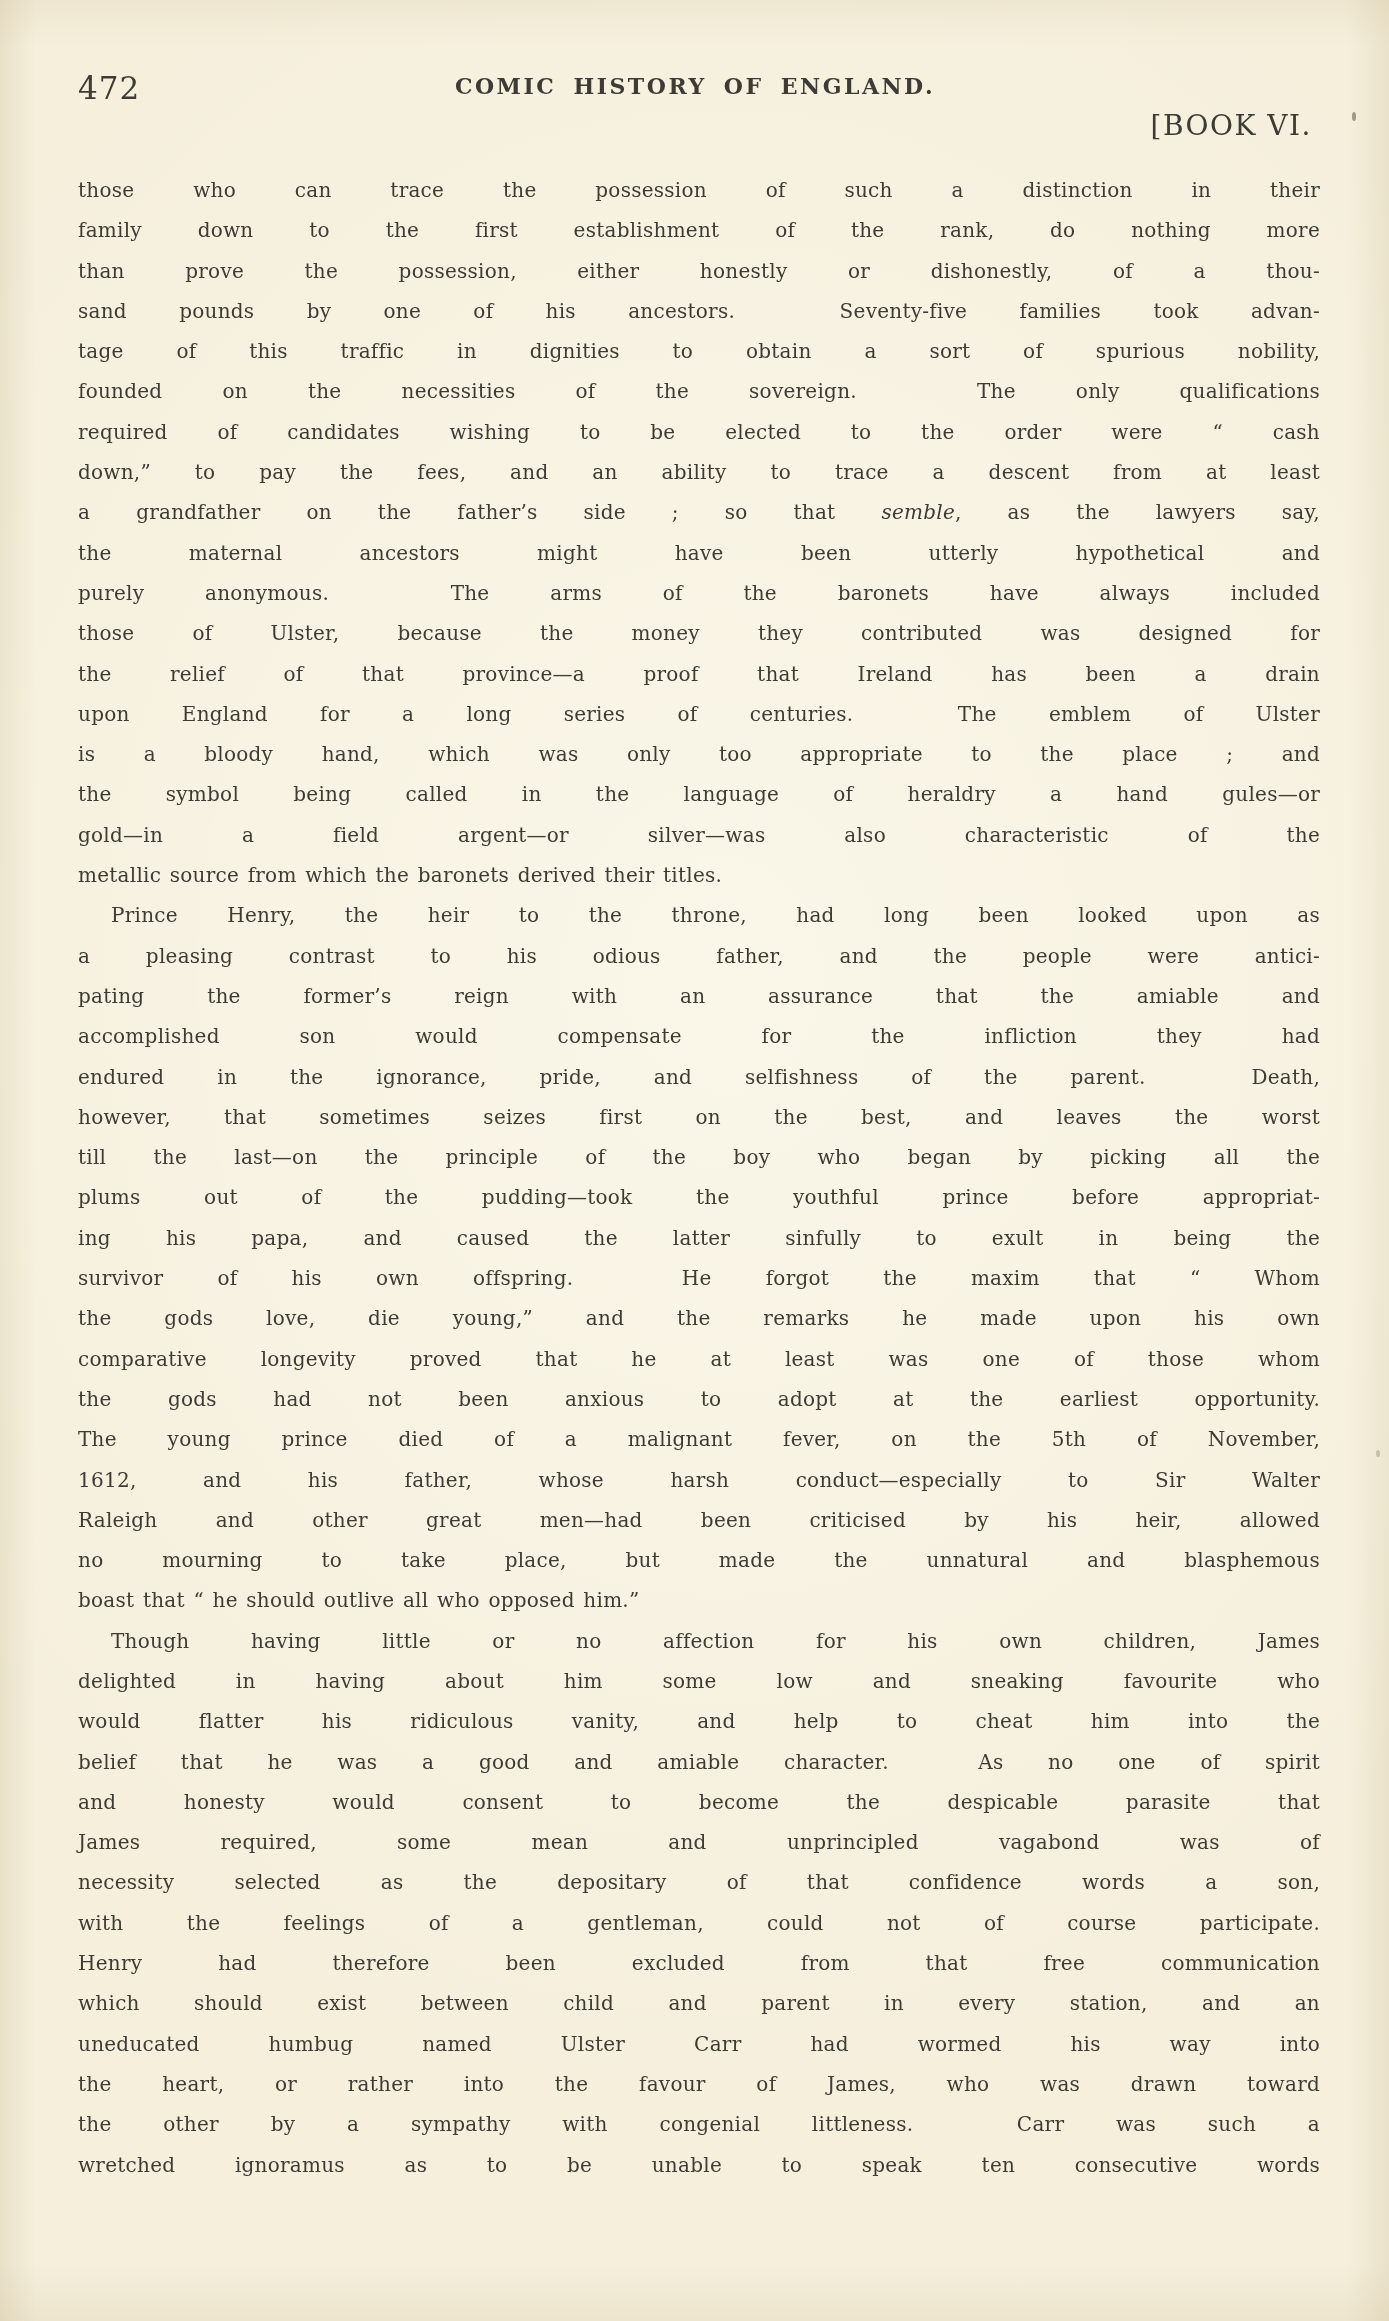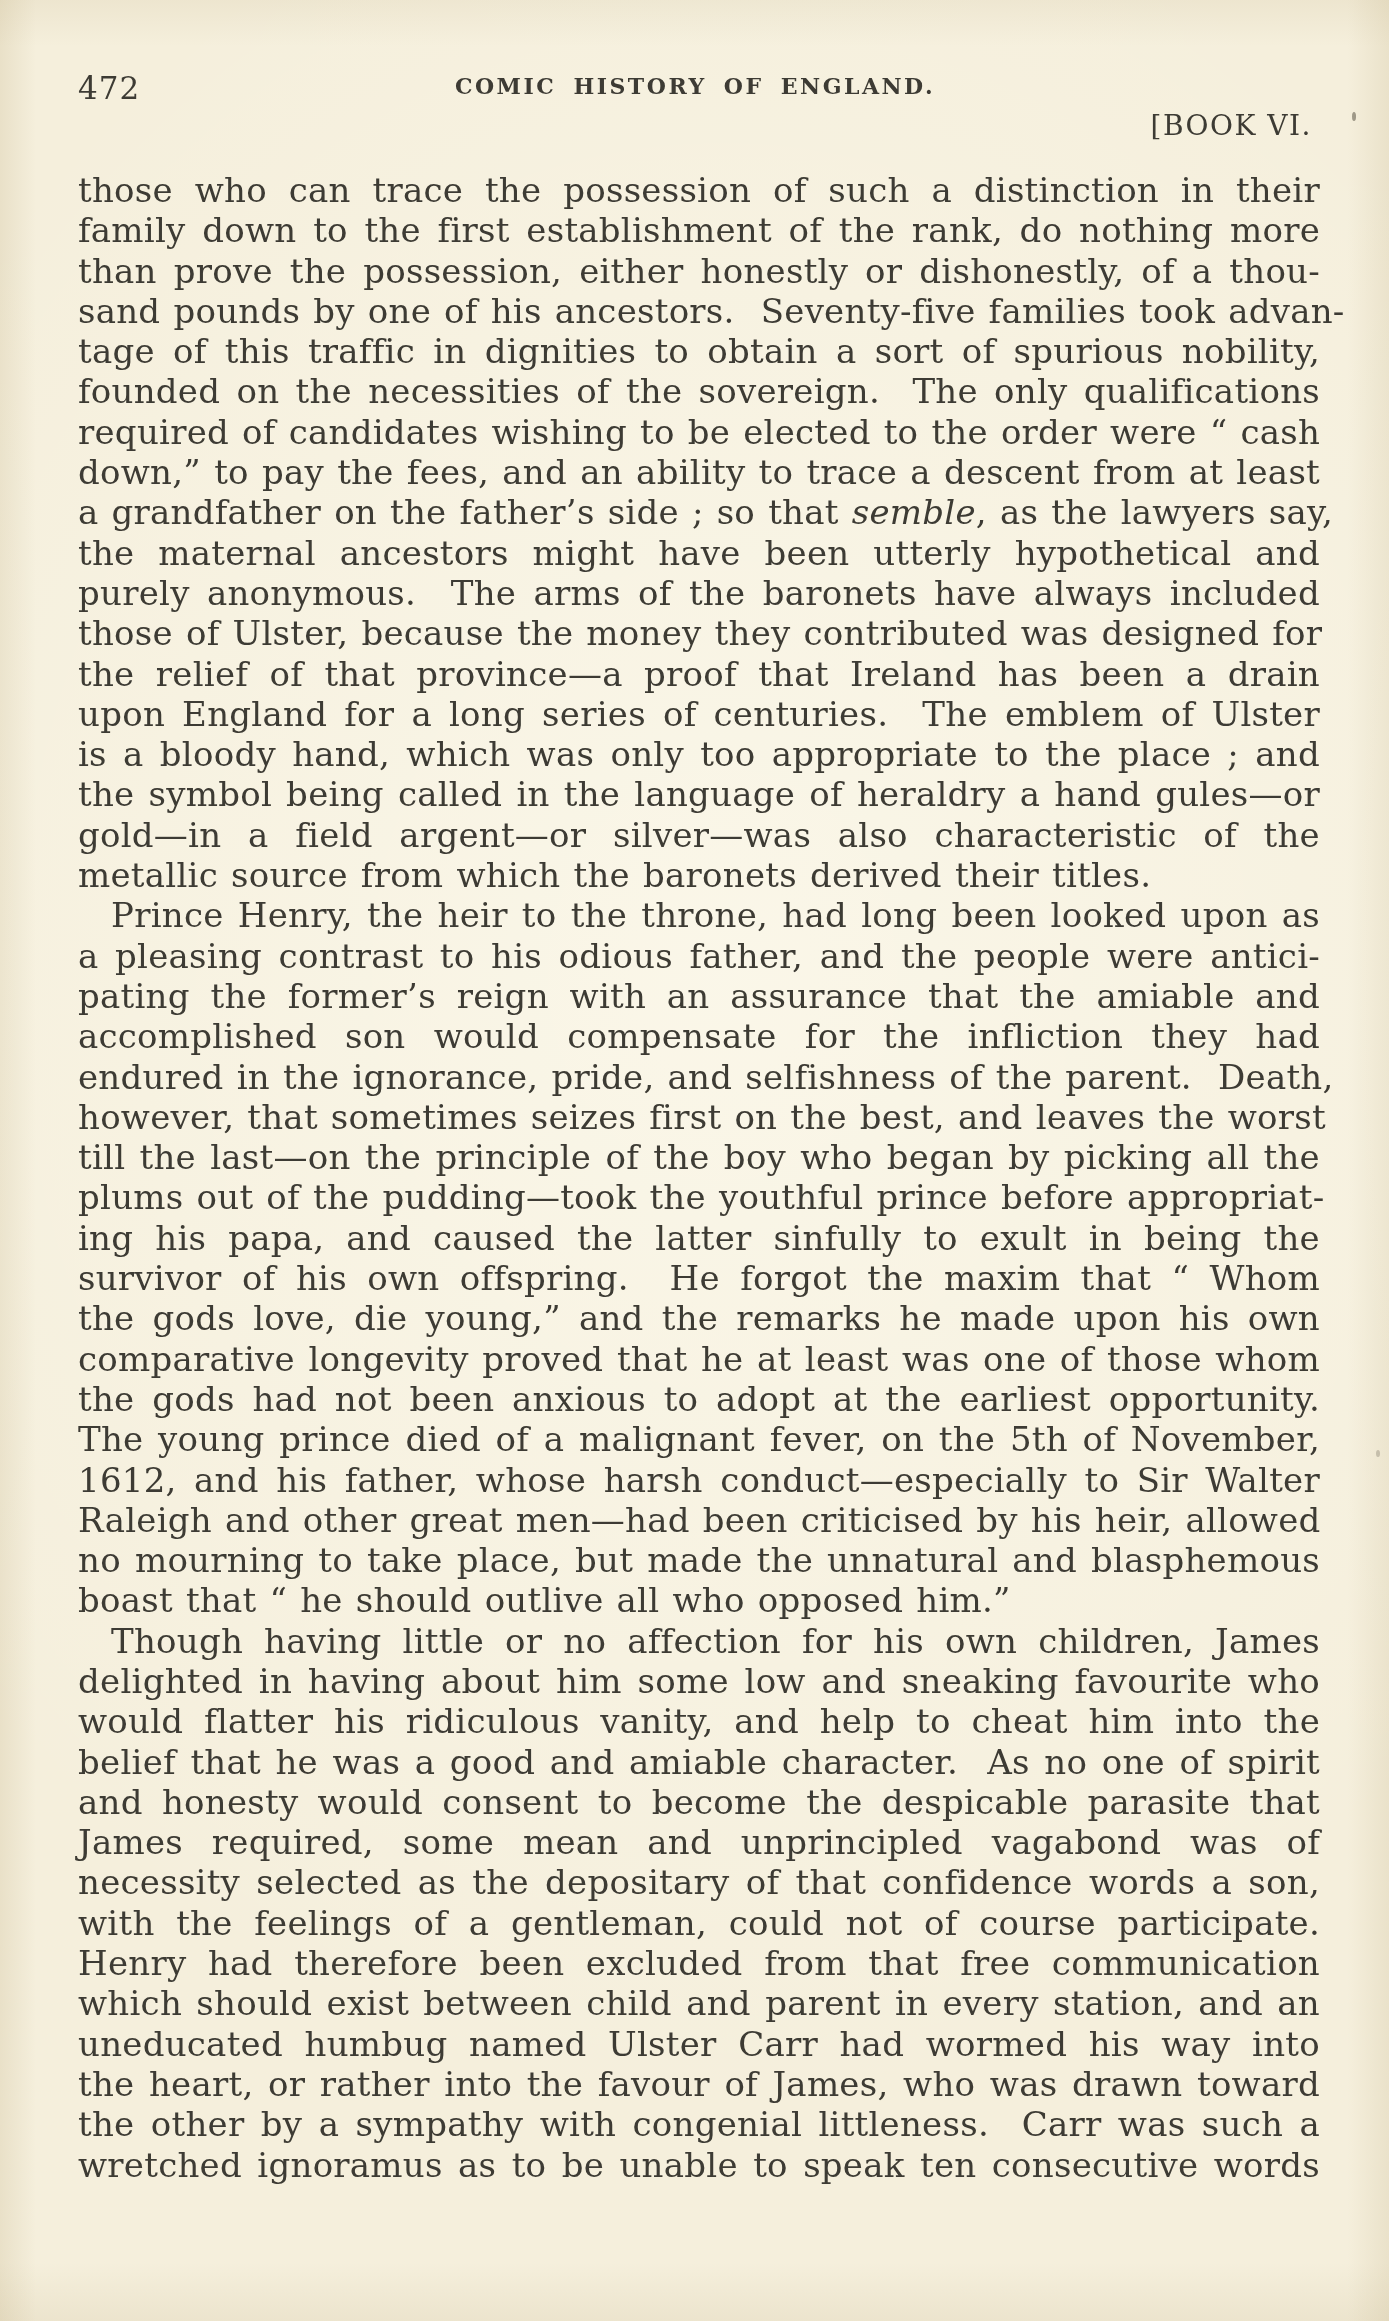--- a/index.html
+++ b/index.html
@@ -57,21 +57,21 @@
   }
   .page-body {
     position: absolute;
     top: 170px;
     left: 78px;
     width: 1242px;
   }
   .line {
     height: 40.3px;
     line-height: 40.3px;
-    font-size: 34px;
+    font-size: 20px;
     letter-spacing: 0.25px;
     word-spacing: 2px;
     white-space: nowrap;
     text-align: justify;
     text-align-last: justify;
     text-justify: inter-word;
   }
   .line.flush {
     text-align-last: left;
   }

